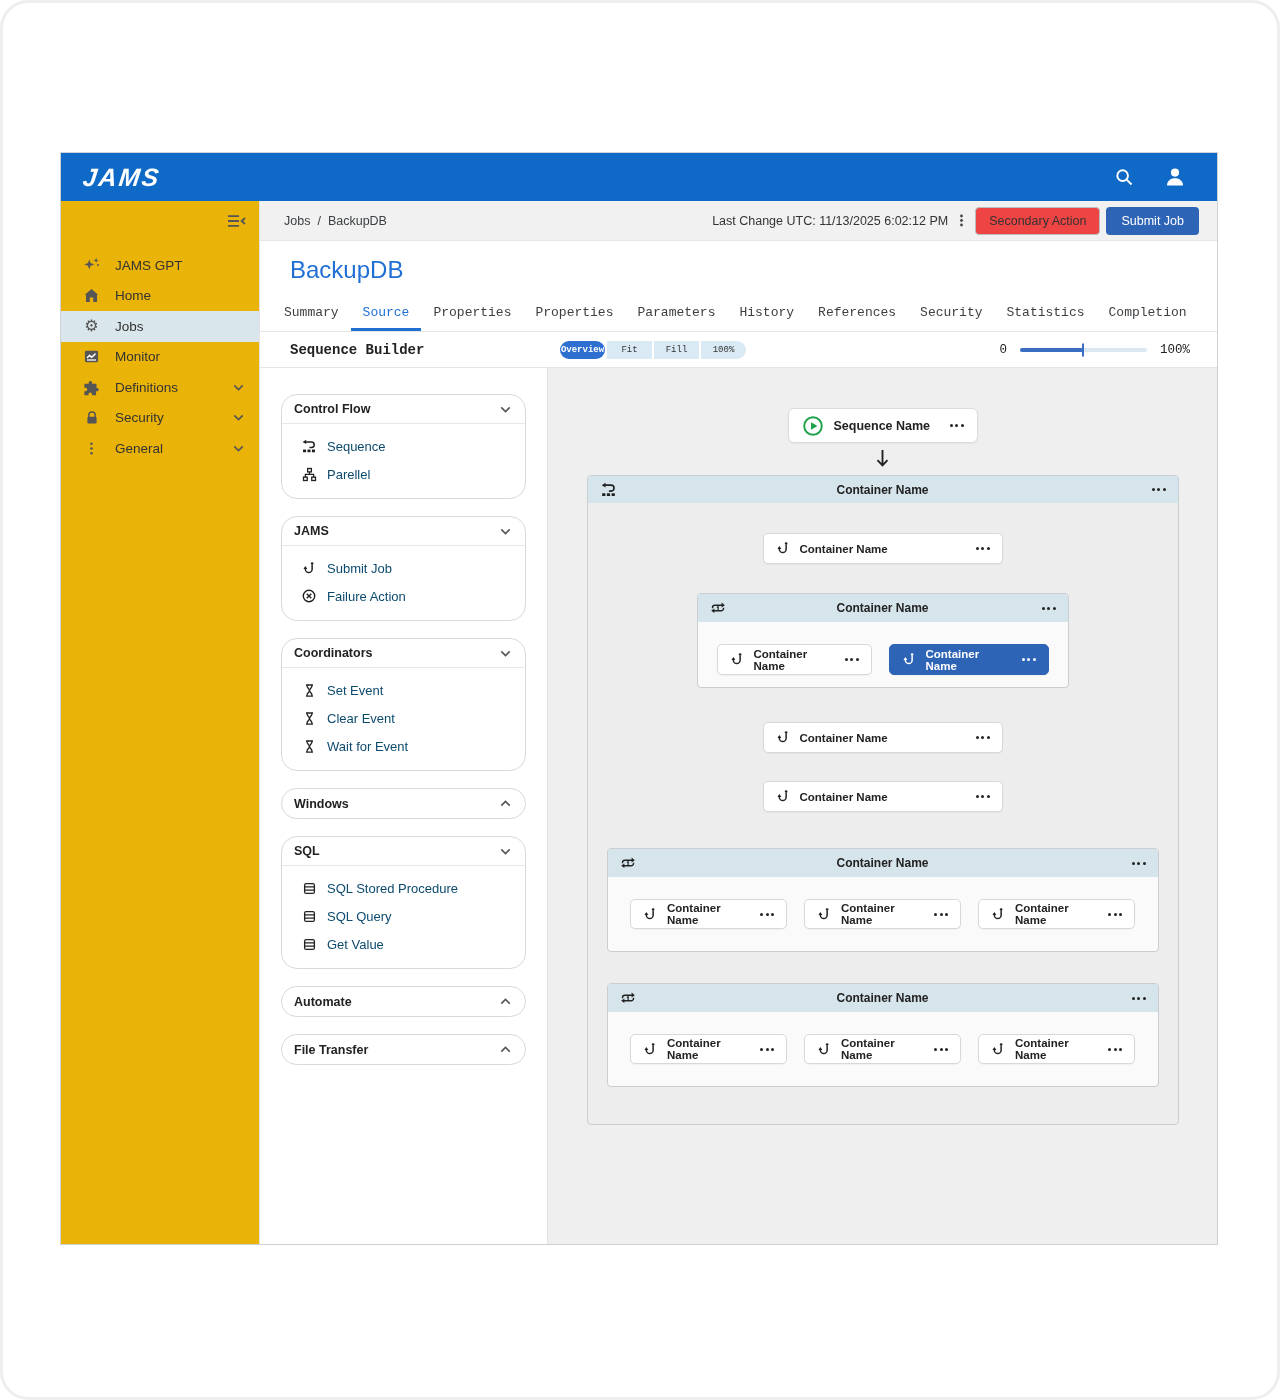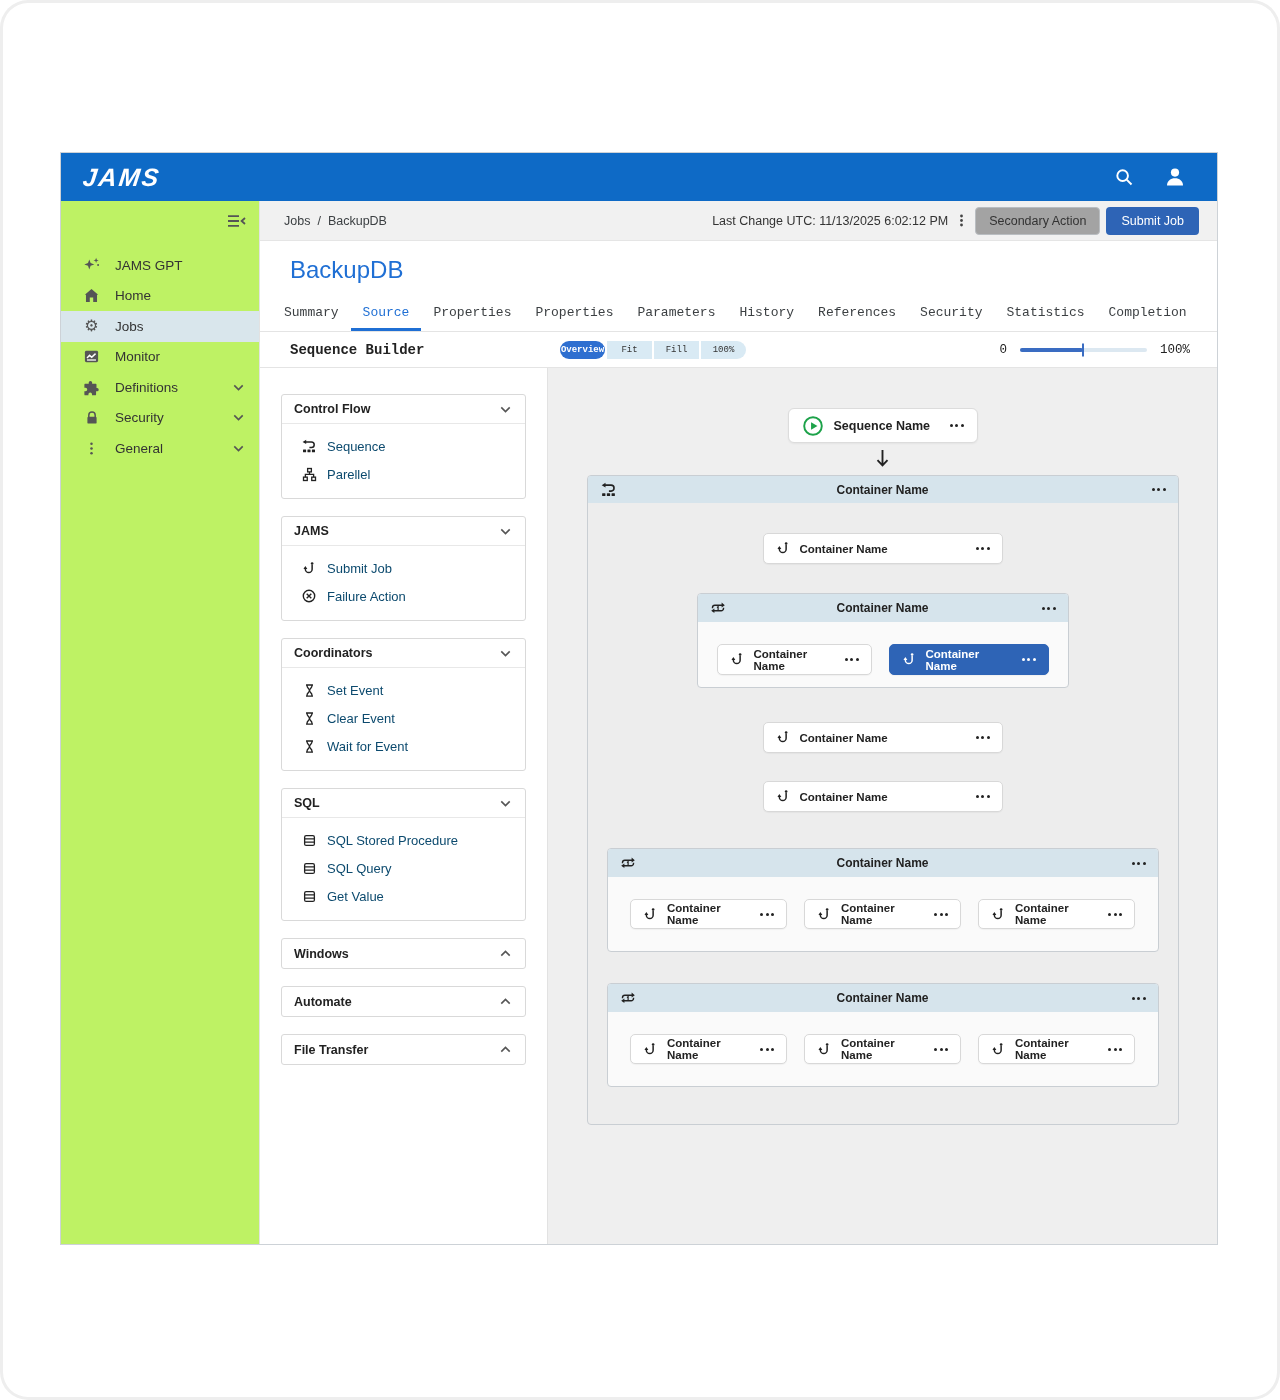--- a/index.html
+++ b/index.html
@@ -10,36 +10,36 @@
 
   
   .app-header { height:48px; background:#0e6ac6; display:flex; align-items:center; padding:0 30px 0 22px; flex:none; }
   .logo { color:#fff; font-size:25px; font-weight:800; font-style:italic; letter-spacing:2px; transform:skewX(-7deg); }
   .header-right { margin-left:auto; display:flex; align-items:center; gap:28px; }
   .hicon { display:flex; align-items:center; justify-content:center; cursor:pointer; }
 
   .app-body { flex:1; display:flex; min-height:0; }
 
   
-  .sidebar { width:199px; flex:none; background:#bef264; border-right:1px solid #e2e2e2; display:flex; flex-direction:column; }
+  .sidebar { width:199px; flex:none; background:#eab308; border-right:1px solid #e2e2e2; display:flex; flex-direction:column; }
   .sidebar-top { height:40px; display:flex; align-items:center; justify-content:flex-end; padding-right:13px; flex:none; }
   .sidebar-nav { padding-top:9px; }
   .nav-item { height:30.5px; display:flex; align-items:center; gap:14px; padding:0 13px 0 21px; font-size:13.5px; color:#333; cursor:pointer; }
   .nav-item.selected { background:#d9e6ec; }
   .nav-icon { width:19px; height:19px; flex:none; display:flex; align-items:center; justify-content:center; color:#555; }
   .glyph-icon { font-family:"DejaVu Sans",sans-serif; font-size:16px; color:#555; line-height:1; }
   .nav-chevron { margin-left:auto; display:flex; }
 
   
   .content { flex:1; min-width:0; display:flex; flex-direction:column; }
   .crumb-bar { height:40px; flex:none; background:#f1f1f1; border-bottom:1px solid #e5e5e5; display:flex; align-items:center; padding:0 18px 0 24px; font-size:12.5px; color:#3c4043; }
   .crumb { display:flex; gap:7px; align-items:center; }
   .crumb-actions { margin-left:auto; display:flex; align-items:center; gap:6px; }
   .last-change { font-size:12.5px; color:#333; }
-  .btn-secondary { background:#a3a3a3; border:1px solid #b9bdc1; border-radius:4px; padding:6px 13px; font-size:12.5px; color:#333; cursor:pointer; font-family:inherit; }
+  .btn-secondary { background:#ef4444; border:1px solid #b9bdc1; border-radius:4px; padding:6px 13px; font-size:12.5px; color:#333; cursor:pointer; font-family:inherit; }
   .btn-primary { background:#2e64b6; border:none; border-radius:4px; padding:7px 15px; font-size:12.5px; color:#fff; cursor:pointer; font-family:inherit; }
 
   .title-wrap { padding:15px 0 0 30px; flex:none; }
   .page-title { font-size:24px; color:#1f6fd4; font-weight:400; }
   .tabs { flex:none; display:flex; padding:0 12px; margin-top:12px; border-bottom:1px solid #e4e4e4;font-family:Liberation Mono, monospace; }
   .tab { padding:9px 12px 8px; font-size:13px; color:#3c4043; cursor:pointer; border-bottom:3px solid transparent; }
   .tab.active { color:#1f6fd4; border-bottom-color:#1f6fd4; }
 
   
   .builder-bar { height:36px; flex:none; background:#fff; border-bottom:1px solid #e4e4e4; position:relative;font-family:Liberation Mono, monospace; }
@@ -50,21 +50,21 @@
   .segment:last-child { border-radius:0 10px 10px 0; }
   .segment.active { background:#2e6fd0; color:#fff; border-radius:10px; font-weight:700; }
   .zoom-ctl { position:absolute; right:27px; top:50%; transform:translateY(-50%); display:flex; align-items:center; gap:13px; font-size:12.5px; color:#222; }
   .z-track { width:127px; height:4px; border-radius:2px; background:#dce8f1; position:relative; cursor:pointer; }
   .z-fill { position:absolute; left:0; top:0; height:100%; width:50%; background:#3a6cc2; border-radius:2px; }
   .z-thumb { position:absolute; left:50%; top:50%; transform:translate(-1px,-50%); width:2px; height:13px; background:#3a6cc2; }
 
   
   .main { flex:1; display:flex; min-height:0; }
   .palette { width:288px; flex:none; background:#fff; border-right:1px solid #e2e2e2; padding:26px 21px 0; overflow:hidden; }
-  .p-card { border:1px solid #d9d9d9; border-radius:3px; background:#fff; margin-bottom:17px; }
+  .p-card { border:1px solid #d9d9d9; border-radius:16px; background:#fff; margin-bottom:17px; }
   .p-head { height:29px; display:flex; align-items:center; padding:0 12px; font-size:12.5px; font-weight:700; color:#222; cursor:pointer; }
   .p-head .chev { margin-left:auto; display:flex; }
   .p-card.expanded .p-head { border-bottom:1px solid #e8e8e8; }
   .p-items { padding:8px 0 10px; }
   .p-item { height:28px; display:flex; align-items:center; gap:10px; padding:0 12px 0 19px; font-size:13px; font-weight:500; color:#0c4a6e; cursor:pointer; }
   .p-item .picon { width:16px; height:16px; flex:none; color:#222; display:flex; align-items:center; justify-content:center; }
 
   
   .canvas { flex:1; background:#efefef; display:flex; flex-direction:column; align-items:center; overflow:hidden; }
   .dots { display:flex; gap:2.5px; margin-left:auto; cursor:pointer; flex:none; }
@@ -420,20 +420,31 @@
                 <span class="picon">
                     <svg viewBox="0 0 16 16" width="15" height="15">
                       <use href="#i-hourglass"></use>
                     </svg>
                   </span>
                 <span>Wait for Event</span>
               </div>
             </div>
           </div>
 
+          <div class="p-card">
+            <div class="p-head">
+              <span>Windows</span>
+              <span class="chev">
+                  <svg viewBox="0 0 16 16" width="15" height="15">
+                    <use href="#i-chev-up"></use>
+                  </svg>
+                </span>
+            </div>
+          </div>
+
           <div class="p-card expanded">
             <div class="p-head">
               <span>SQL</span>
               <span class="chev">
                   <svg viewBox="0 0 16 16" width="15" height="15">
                     <use href="#i-chev-down"></use>
                   </svg>
                 </span>
             </div>
             <div class="p-items">
@@ -454,31 +465,20 @@
                 <span>SQL Query</span>
               </div>
               <div class="p-item">
                 <span class="picon">
                     <svg viewBox="0 0 16 16" width="15" height="15">
                       <use href="#i-sql"></use>
                     </svg>
                   </span>
                 <span>Get Value</span>
               </div>
-            </div>
-          </div>
-
-          <div class="p-card">
-            <div class="p-head">
-              <span>Windows</span>
-              <span class="chev">
-                  <svg viewBox="0 0 16 16" width="15" height="15">
-                    <use href="#i-chev-up"></use>
-                  </svg>
-                </span>
             </div>
           </div>
 
           <div class="p-card">
             <div class="p-head">
               <span>Automate</span>
               <span class="chev">
                   <svg viewBox="0 0 16 16" width="15" height="15">
                     <use href="#i-chev-up"></use>
                   </svg>

